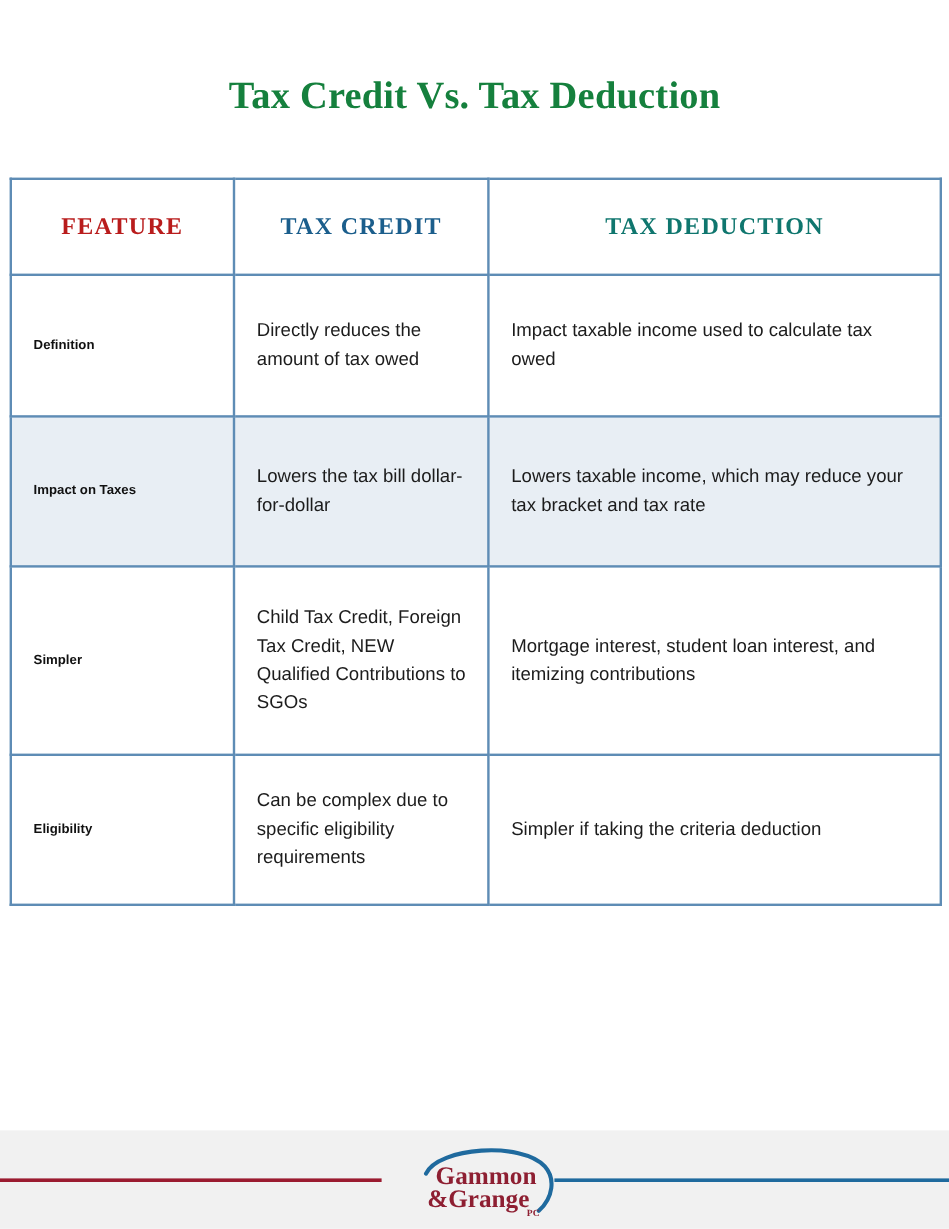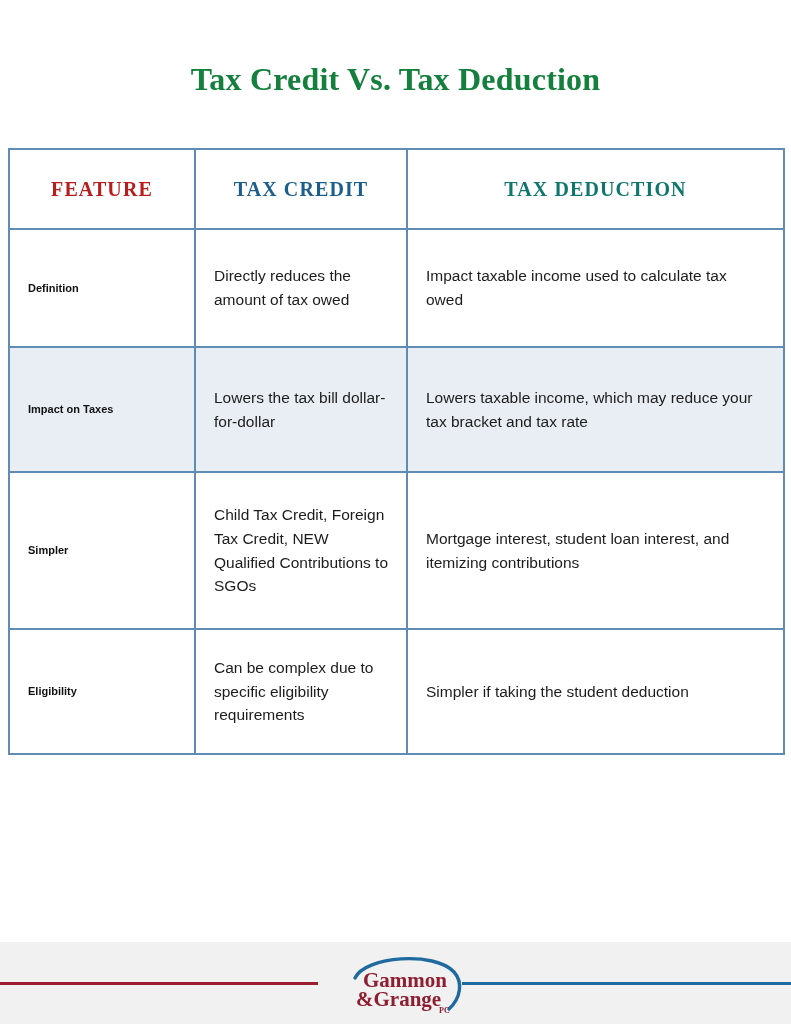--- a/index.html
+++ b/index.html
@@ -162,21 +162,21 @@
     <tr class="r3 row-plain">
       <td class="feature-cell">Simpler</td>
       <td class="value-cell">Child Tax Credit, Foreign Tax Credit, NEW Qualified Contributions to SGOs</td>
       <td class="value-cell">Mortgage interest, student loan interest, and itemizing contributions</td>
     </tr>
 
 
     <tr class="r5 row-plain">
       <td class="feature-cell">Eligibility</td>
       <td class="value-cell">Can be complex due to specific eligibility requirements</td>
-      <td class="value-cell">Simpler if taking the student deduction</td>
+      <td class="value-cell">Simpler if taking the criteria deduction</td>
     </tr>
   </tbody>
 </table>
 
 <div class="footer-band"></div>
 <div class="footer-rule-left"></div>
 <div class="footer-rule-right"></div>
 
 <div class="footer-logo">
   <svg width="122" height="66" viewBox="0 0 122 66" xmlns="http://www.w3.org/2000/svg">

